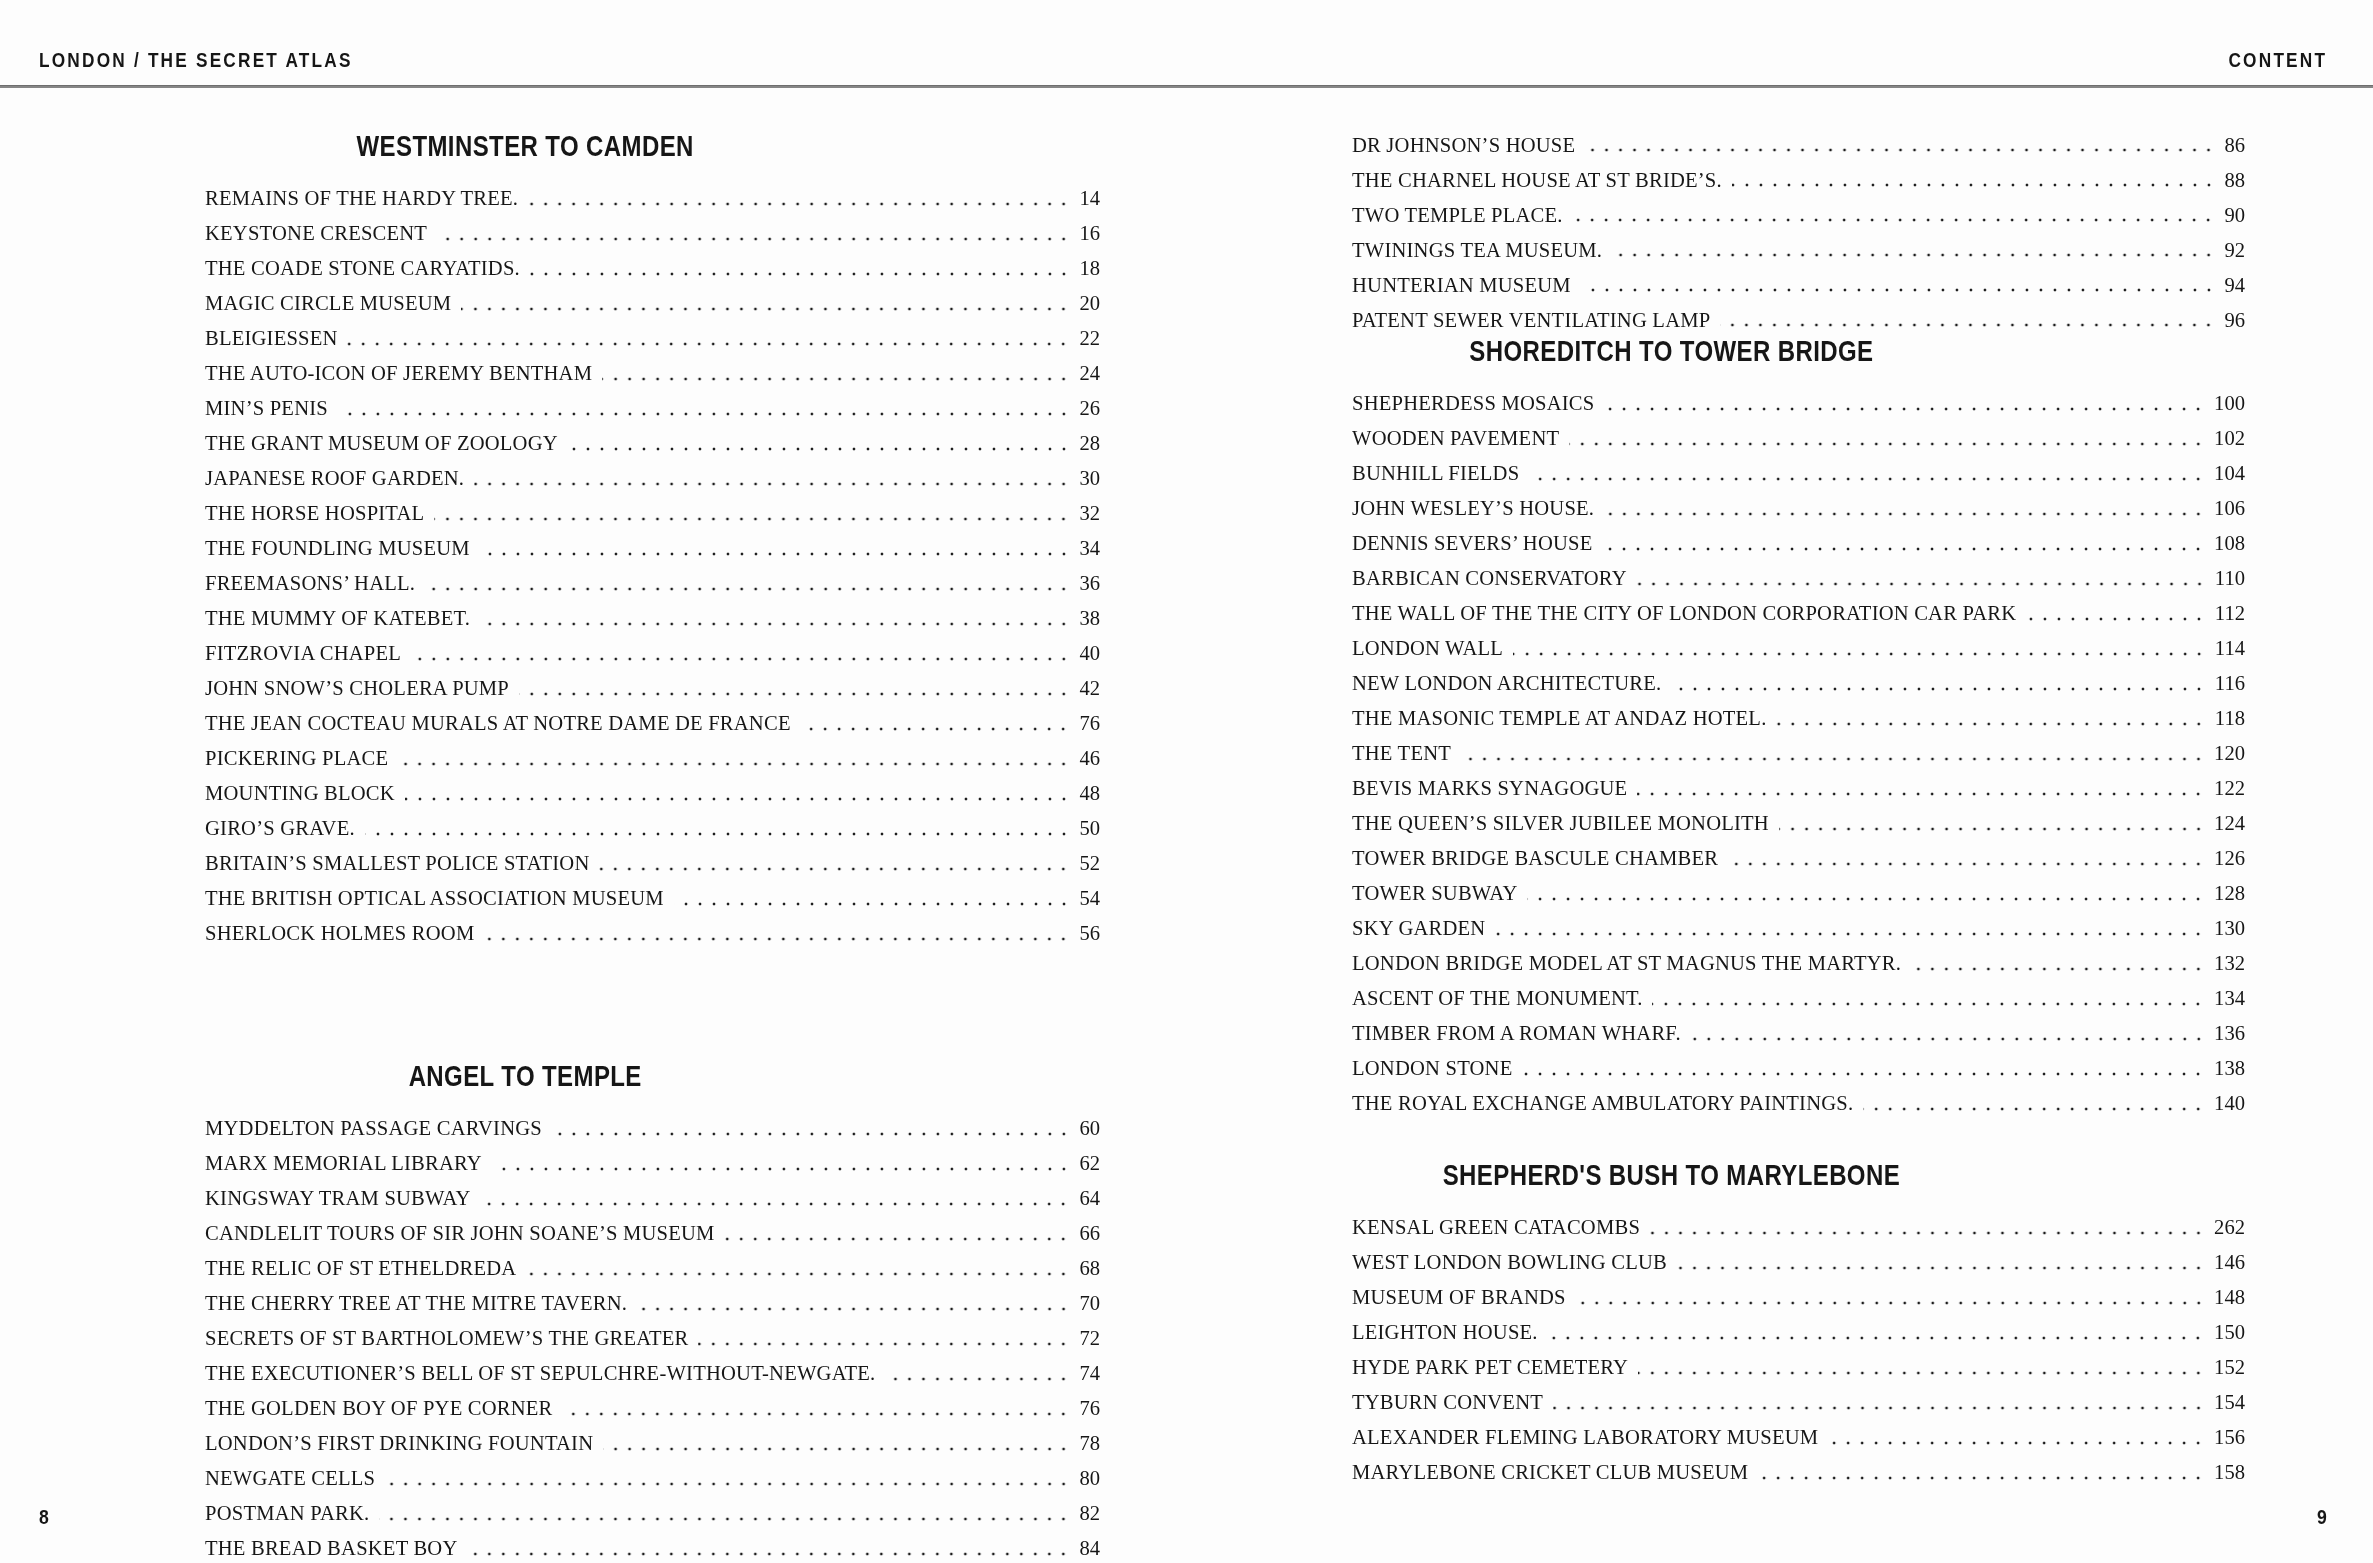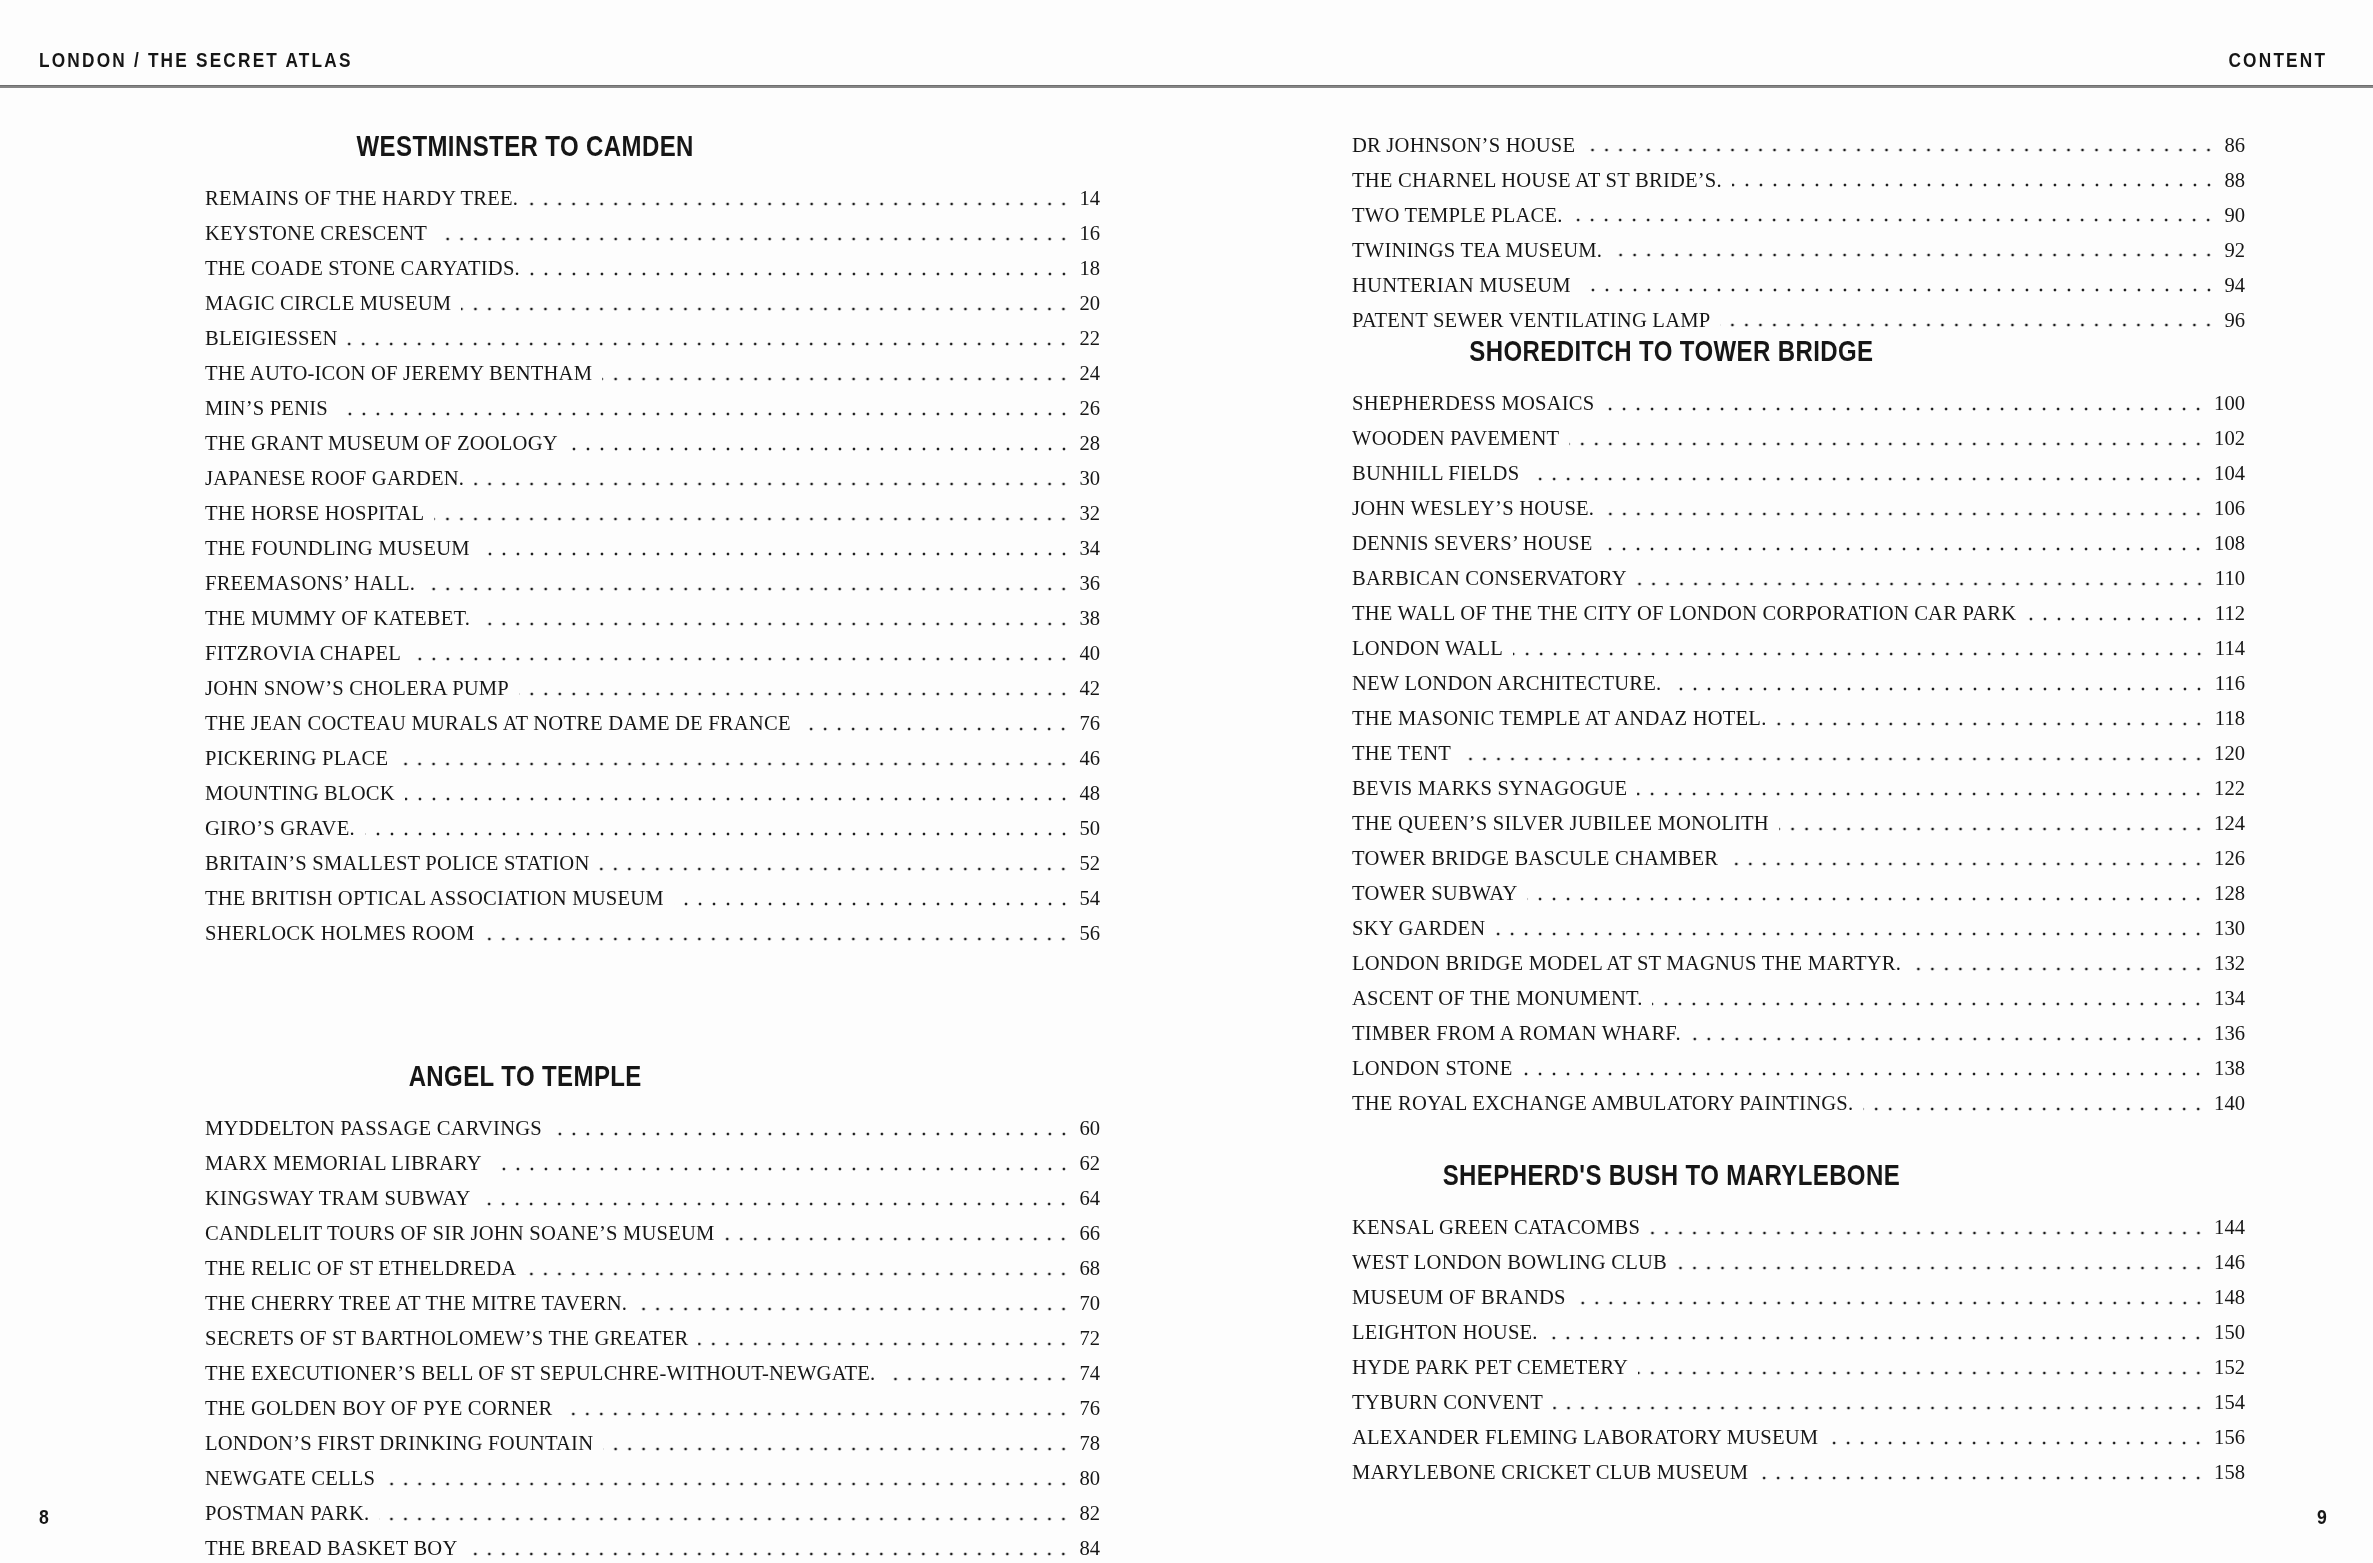--- a/index.html
+++ b/index.html
@@ -415,21 +415,21 @@
               <span class="entry-page">140</span>
             </div>
           </div>
         </section>
         <section class="toc-section">
           <h2 class="section-title">SHEPHERD'S BUSH TO MARYLEBONE</h2>
           <div class="entries">
             <div class="entry-row">
               <span class="entry-title">KENSAL GREEN CATACOMBS</span>
               <span class="leader"></span>
-              <span class="entry-page">144</span>
+              <span class="entry-page">262</span>
             </div>
             <div class="entry-row">
               <span class="entry-title">WEST LONDON BOWLING CLUB</span>
               <span class="leader"></span>
               <span class="entry-page">146</span>
             </div>
             <div class="entry-row">
               <span class="entry-title">MUSEUM OF BRANDS</span>
               <span class="leader"></span>
               <span class="entry-page">148</span>

